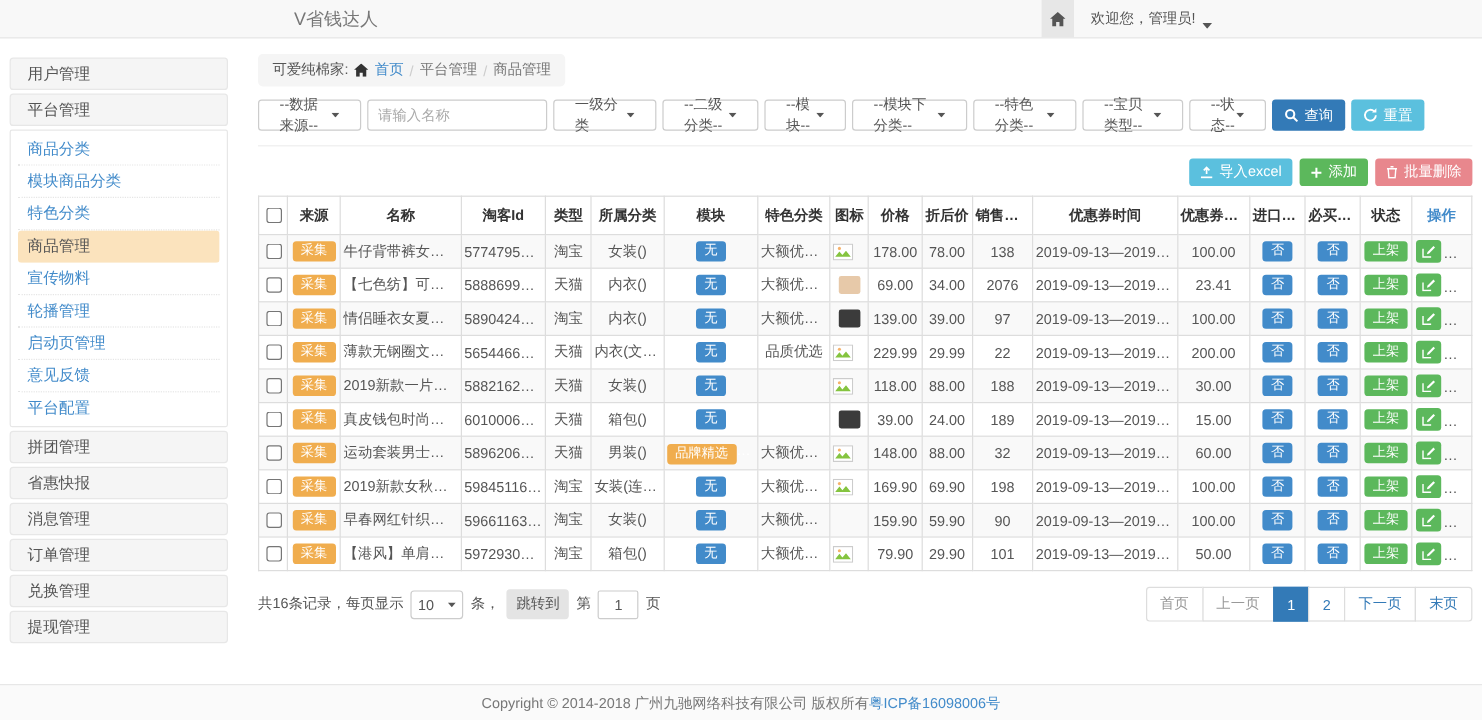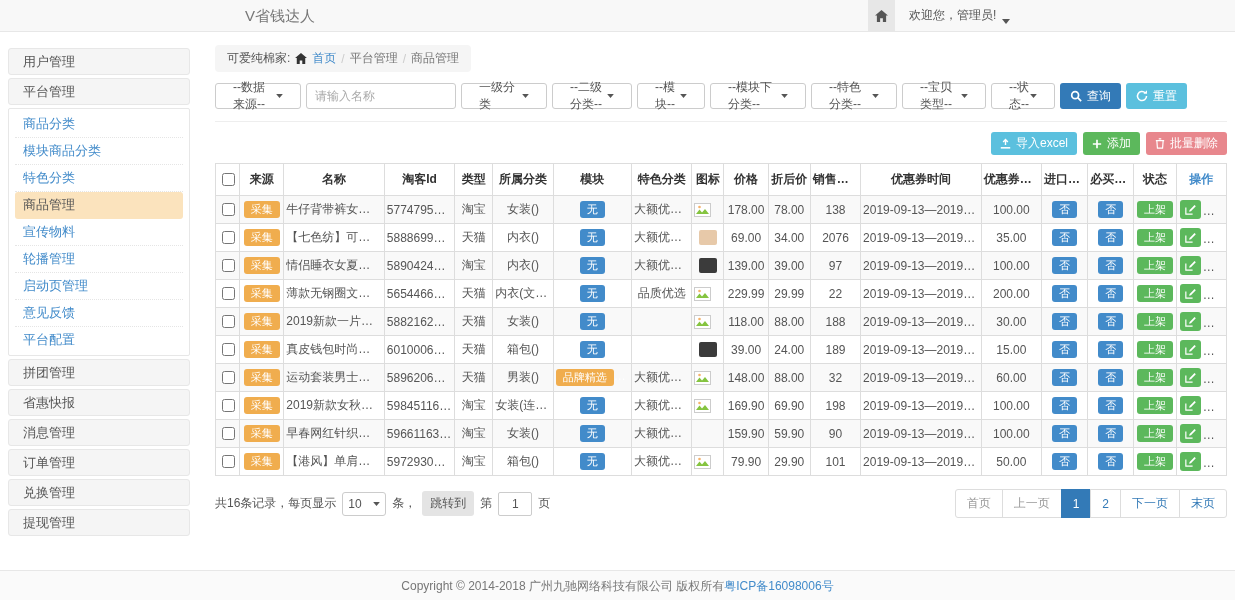--- a/index.html
+++ b/index.html
@@ -343,21 +343,21 @@
             <td>588869917501</td>
             <td>天猫</td>
             <td>内衣()</td>
             <td><span class="badge bb">无</span></td>
             <td>大额优惠券</td>
             <td><span class="thumb t-light"></span></td>
             <td>69.00</td>
             <td>34.00</td>
             <td>2076</td>
             <td>2019-09-13—2019-09-18</td>
-            <td>35.00</td>
+            <td>23.41</td>
             <td><span class="badge bb">否</span></td>
             <td><span class="badge bb">否</span></td>
             <td><span class="badge bg">上架</span></td>
             <td><button class="mini m-edit">
                 <span class="ic">
                   <svg width="11" height="11" viewBox="0 0 13 13">
                     <path d="M1 4v8h8" fill="none" stroke="currentColor" stroke-width="1.4"></path>
                     <path d="M11.3 1.2l1.5 1.5-5.8 5.8-2.2.7.7-2.2z" fill="currentColor"></path>
                   </svg>
                 </span>

